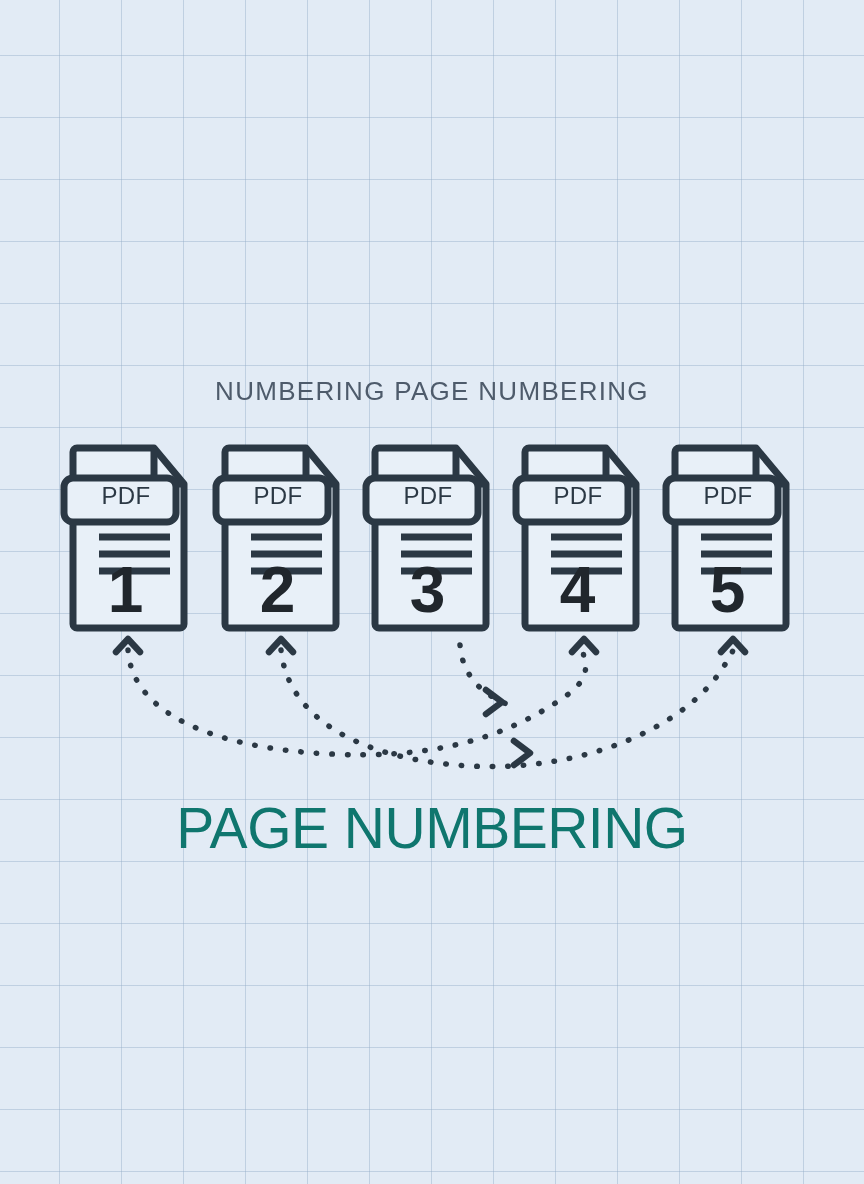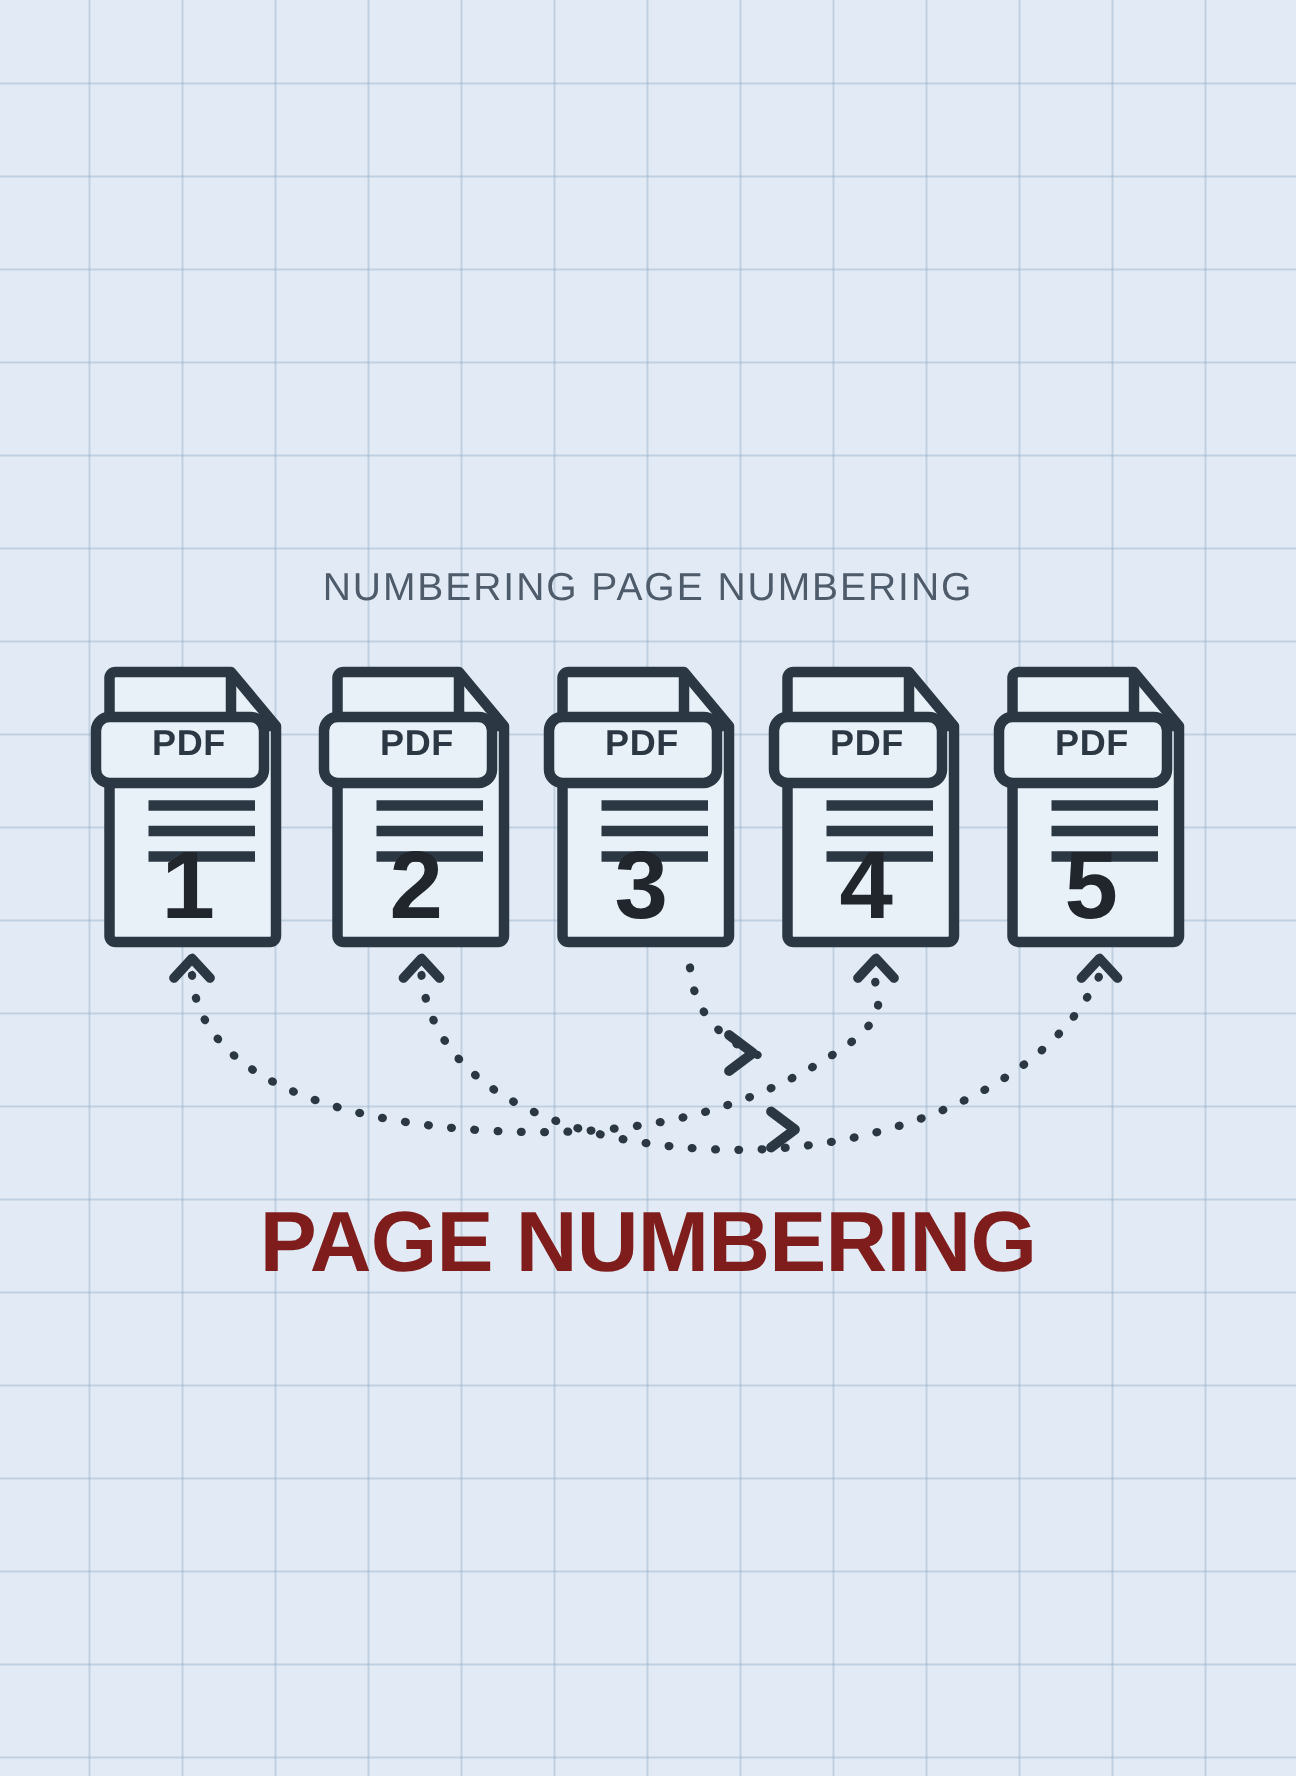--- a/index.html
+++ b/index.html
@@ -75,21 +75,21 @@
     line-height: 1;
     letter-spacing: -1px;
   }
   .pdf-label {
     position: absolute;
     left: 8px;
     top: 42px;
     width: 104px;
     text-align: center;
     font-size: 24px;
-    font-weight: 700;
+    font-weight: 400;
     color: #2b3844;
     letter-spacing: 0.4px;
     line-height: 1;
   }
 
   
   #arrows {
     position: absolute;
     left: 0;
     top: 0;
@@ -99,22 +99,22 @@
   }
 
   
   #main-title {
     position: absolute;
     left: 0;
     right: 0;
     top: 795px;
     text-align: center;
     font-size: 57px;
-    font-weight: 700;
-    color: #7f1d1d;
+    font-weight: 400;
+    color: #0f766e;
     letter-spacing: -0.5px;
     white-space: nowrap;
   }
 </style>
 </head>
 <body>
 
 <div id="grid-bg"></div>
 
 <div id="stage">

